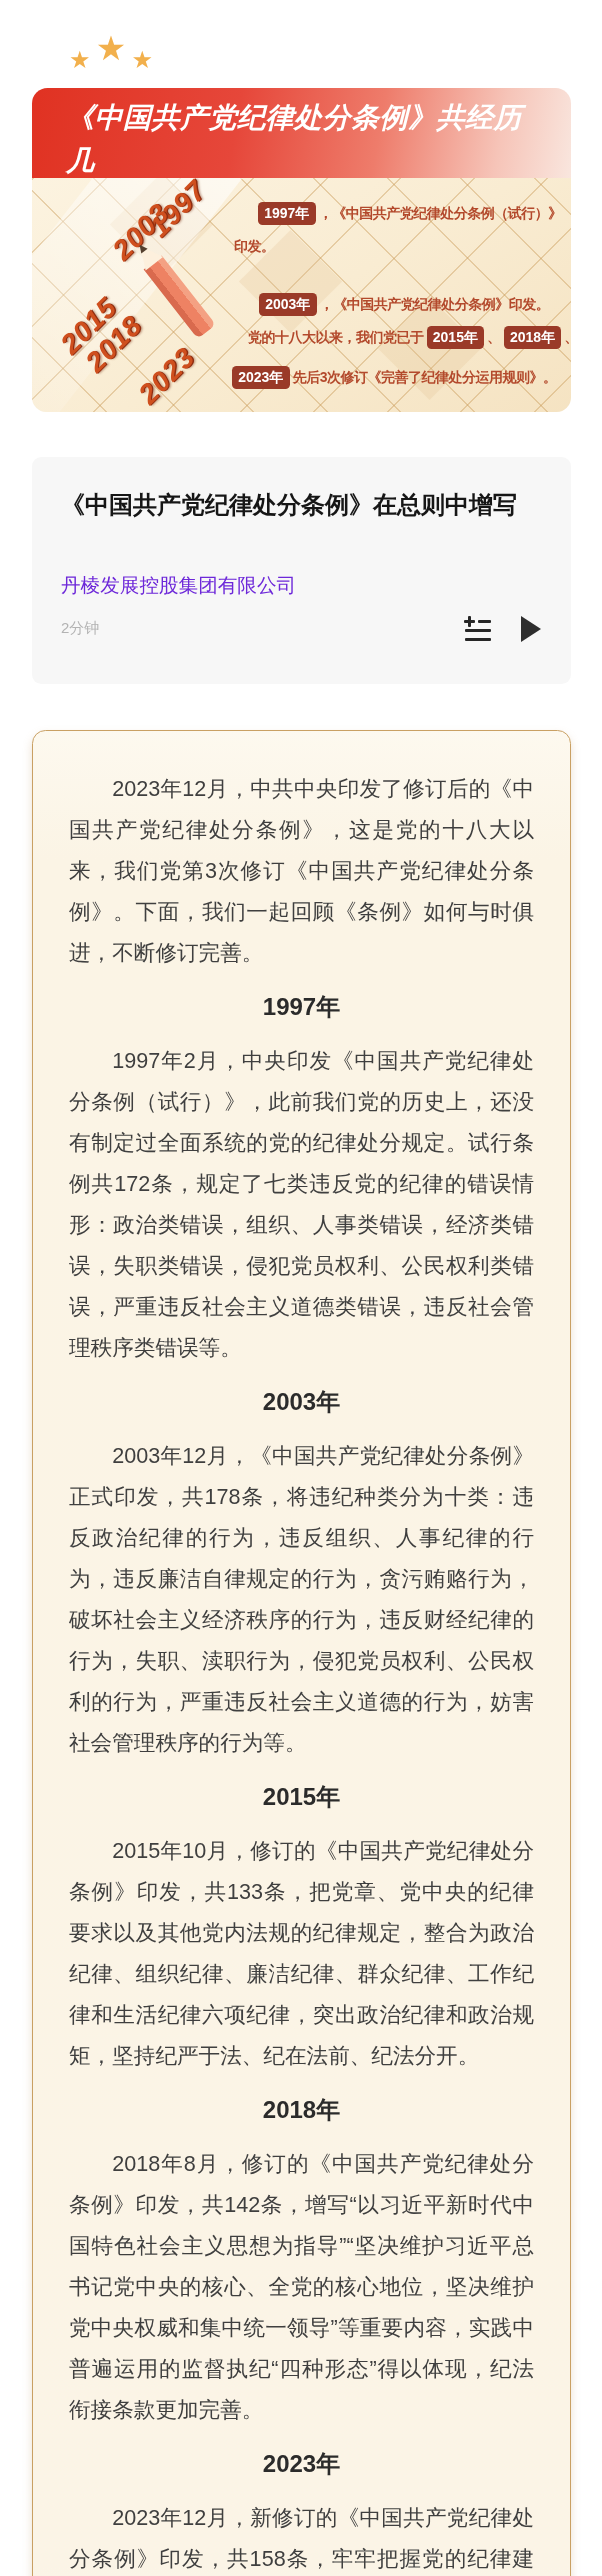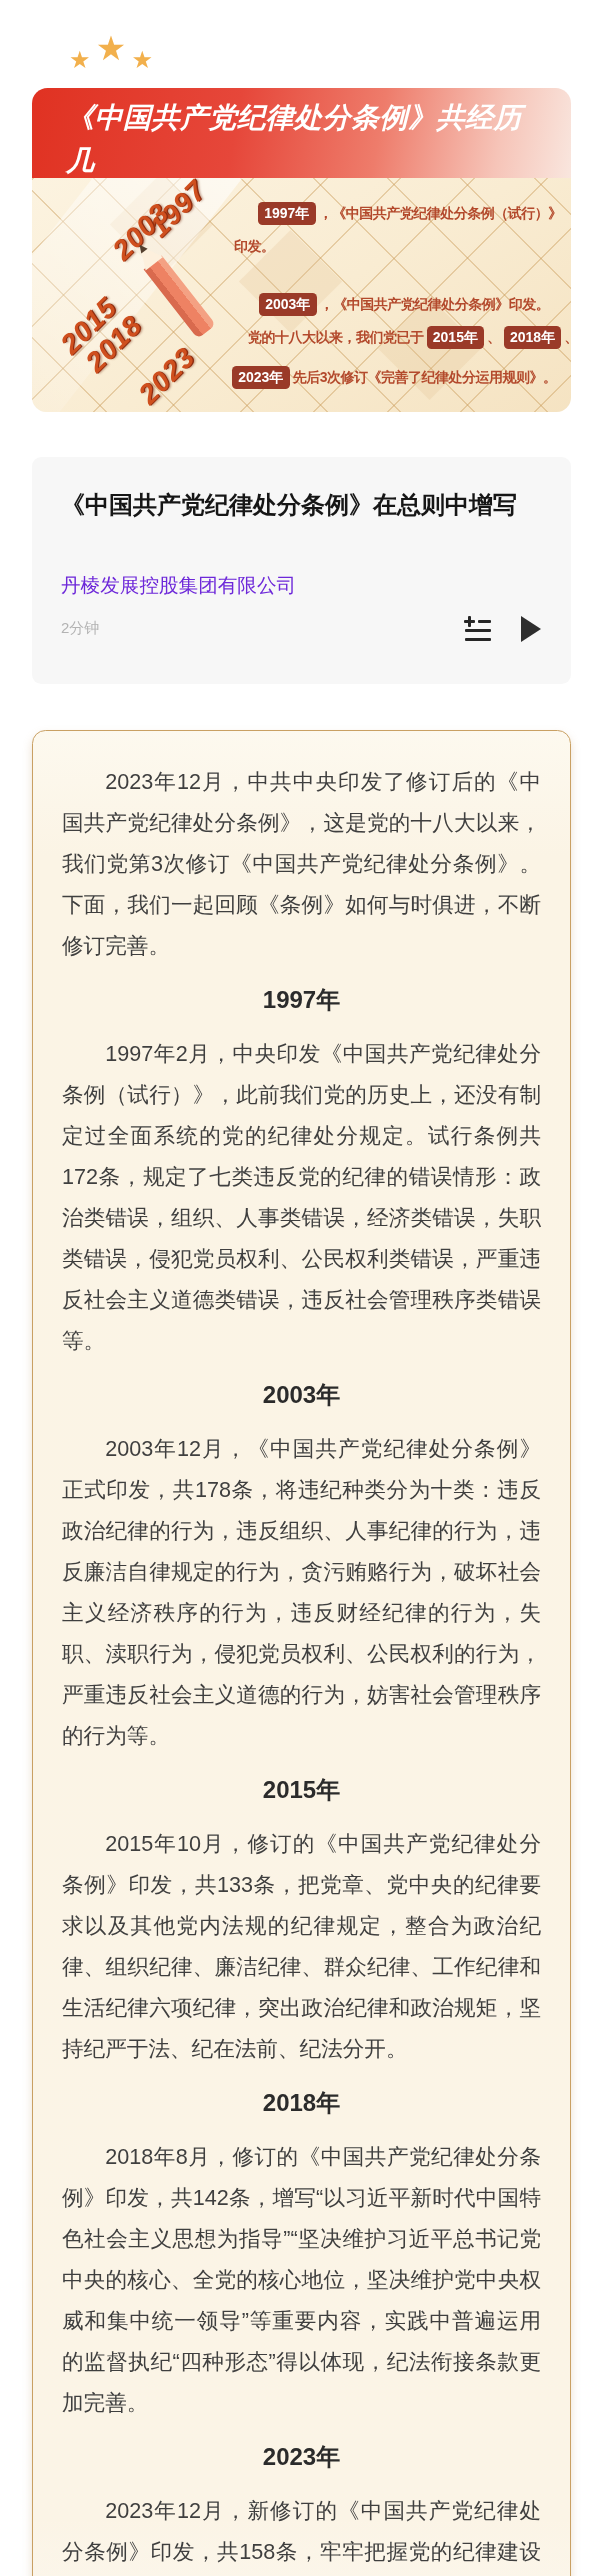--- a/index.html
+++ b/index.html
@@ -80,21 +80,21 @@
 
   
   .spacer { height: 730px; }
   .content-card {
     margin-left: 32px; width: 539px;
     border: 1.5px solid #c9a063; border-radius: 13.4px;
     background: linear-gradient(180deg, #fdf9ef 0%, #fbf4e5 6%, #fbf4e6 86%, #fffdf8 100%);
     padding: 30px 29px 33px;
     box-shadow: 0 5.2px 9.3px rgba(186,144,88,0.28);
   }
-  .body-text { font-size: 21.6px; line-height: 41px; color: #3f3f3f; text-align: justify; text-indent: 2em; margin: 0; }
+  .body-text { font-size: 21.6px; line-height: 41px; color: #3f3f3f; text-align: justify; text-indent: 2em; margin: 7px; }
   .year-head { font-size: 24px; font-weight: 700; color: #2b2b2b; text-align: center; margin: 17.5px 0; }
 </style>
 </head>
 <body>
 
 <div class="page">
 
   <div class="stars">
     <span class="star s-small">★</span>
     <span class="star s-big">★</span>

